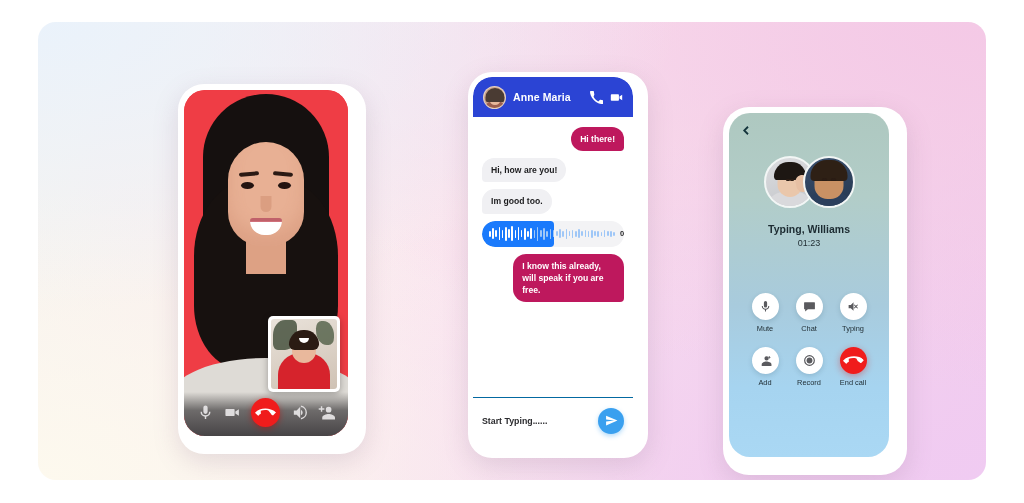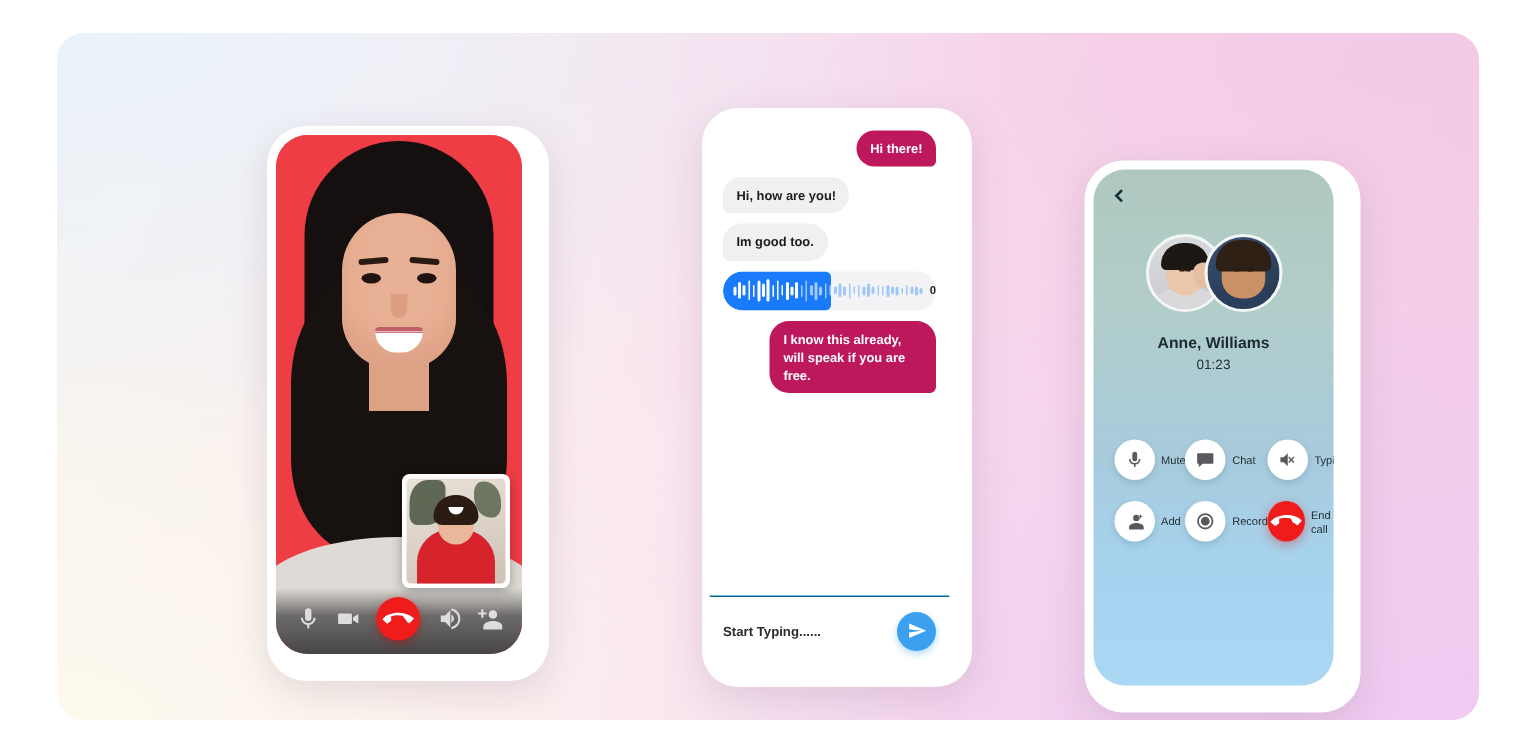--- a/index.html
+++ b/index.html
@@ -139,21 +139,21 @@
   .av .eyeL{left:20px;} .av .eyeR{right:20px;}
   .av.b .eyeL{left:17px;top:20px;width:5px;height:2.5px;}
   .av.b .eyeR{right:17px;top:20px;width:5px;height:2.5px;}
   .av .hand{position:absolute;right:5px;top:17px;width:13px;height:17px;border-radius:6px;
      background:#e6bfa3;transform:rotate(-12deg);}
   .c-name{position:absolute;left:0;right:0;top:110px;text-align:center;font-size:10.5px;
      font-weight:bold;color:#1c2b31;}
   .c-time{position:absolute;left:0;right:0;top:125px;text-align:center;font-size:9px;color:#233137;}
   .ctrls{position:absolute;left:14px;right:14px;top:180px;display:grid;
      grid-template-columns:repeat(3,1fr);row-gap:14px;}
-  .ct{display:flex;align-items:center;gap:4px;}
+  .ct{display:flex;flex-direction:column;align-items:center;gap:4px;}
   .ct-btn{width:27px;height:27px;border-radius:50%;background:#fff;display:flex;
      align-items:center;justify-content:center;box-shadow:0 2px 5px rgba(40,70,90,.18);}
   .ct-btn svg{width:13px;height:13px;fill:#5a5a5e;}
   .ct-btn.red{background:#f01c1c;box-shadow:0 2px 7px rgba(220,20,20,.4);}
   .ct-btn.red svg{fill:#fff;width:15px;height:15px;transform:rotate(133deg);}
   .ct-lbl{font-size:7.4px;color:#1d2a30;}
 </style>
 </head>
 <body>
 
@@ -212,20 +212,38 @@
               <path d="M15 12a4 4 0 1 0-4-4 4 4 0 0 0 4 4zm0 2c-3.3 0-9 1.7-9 5v3h18v-3c0-3.3-5.7-5-9-5zM6 6V3H4v3H1v2h3v3h2V8h3V6z"></path>
             </svg>
         </div>
       </div>
     </div>
   </div>
 
   <div class="phone" id="phone2">
     <div class="screen">
 
+      <div class="chat-head">
+        <div class="ch-av">
+          <div class="b"></div>
+            <div class="f"></div>
+            <div class="h"></div>
+        </div>
+        <div class="ch-name">Anne Maria</div>
+        <div class="ch-ic">
+          <svg viewBox="0 0 24 24">
+              <path d="M6.6 10.8c1.9 3.7 5 6.7 8.6 8.6l2.9-2.9c.4-.4.9-.5 1.3-.3 1.4.5 3 .7 4.6.7.7 0 1.3.6 1.3 1.3V23c0 .7-.6 1.3-1.3 1.3C11.9 24.3 0 12.4 0 1.3 0 .6.6 0 1.3 0H6c.7 0 1.3.6 1.3 1.3 0 1.6.3 3.2.7 4.6.2.5.1 1-.3 1.4z"></path>
+            </svg>
+        </div>
+        <div class="ch-ic">
+          <svg viewBox="0 0 24 24">
+              <path d="M3 6h12a1.5 1.5 0 0 1 1.5 1.5v9A1.5 1.5 0 0 1 15 18H3a1.5 1.5 0 0 1-1.5-1.5v-9A1.5 1.5 0 0 1 3 6zm14.5 4 5-3v10l-5-3z"></path>
+            </svg>
+        </div>
+      </div>
 
       <div class="chat-body">
         <div class="bub me">Hi there!</div>
         <div class="bub you">Hi, how are you!</div>
         <div class="bub you">Im good too.</div>
 
         <div class="voice">
           <div class="wave">
             <div class="wave-fill"></div>
             <div class="bars" id="bars">
@@ -309,21 +327,21 @@
         </div>
         <div class="av b">
           <div class="shoulder"></div>
             <div class="skin"></div>
             <div class="hair"></div>
           <div class="eyeL"></div>
             <div class="eyeR"></div>
         </div>
       </div>
 
-      <div class="c-name">Anne, Williams</div>
+      <div class="c-name">Typing, Williams</div>
       <div class="c-time">01:23</div>
 
       <div class="ctrls">
         <div class="ct">
           <div class="ct-btn">
             <svg viewBox="0 0 24 24">
                 <path d="M12 14a3 3 0 0 0 3-3V5a3 3 0 0 0-6 0v6a3 3 0 0 0 3 3zm5-3a5 5 0 0 1-10 0H5a7 7 0 0 0 6 6.9V21h2v-3.1A7 7 0 0 0 19 11z"></path>
               </svg>
           </div>
           <div class="ct-lbl">Mute</div>

